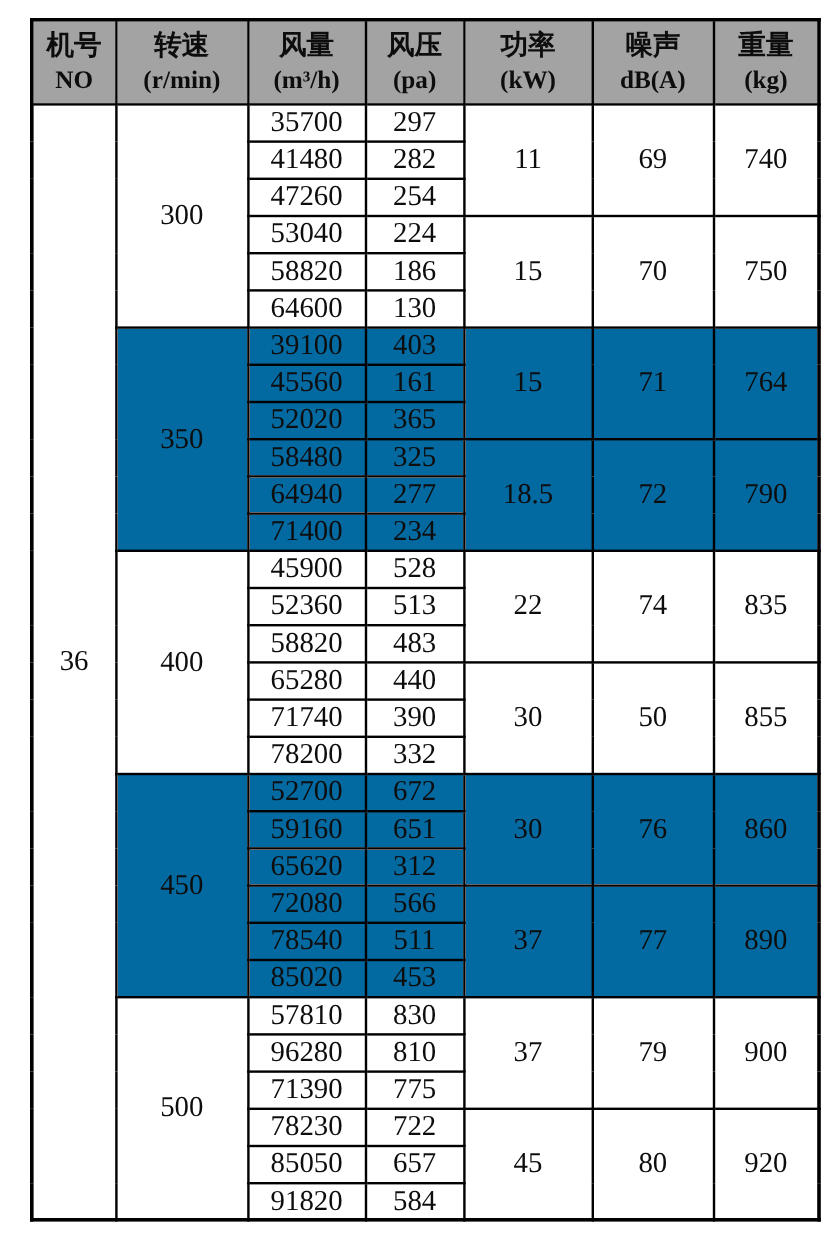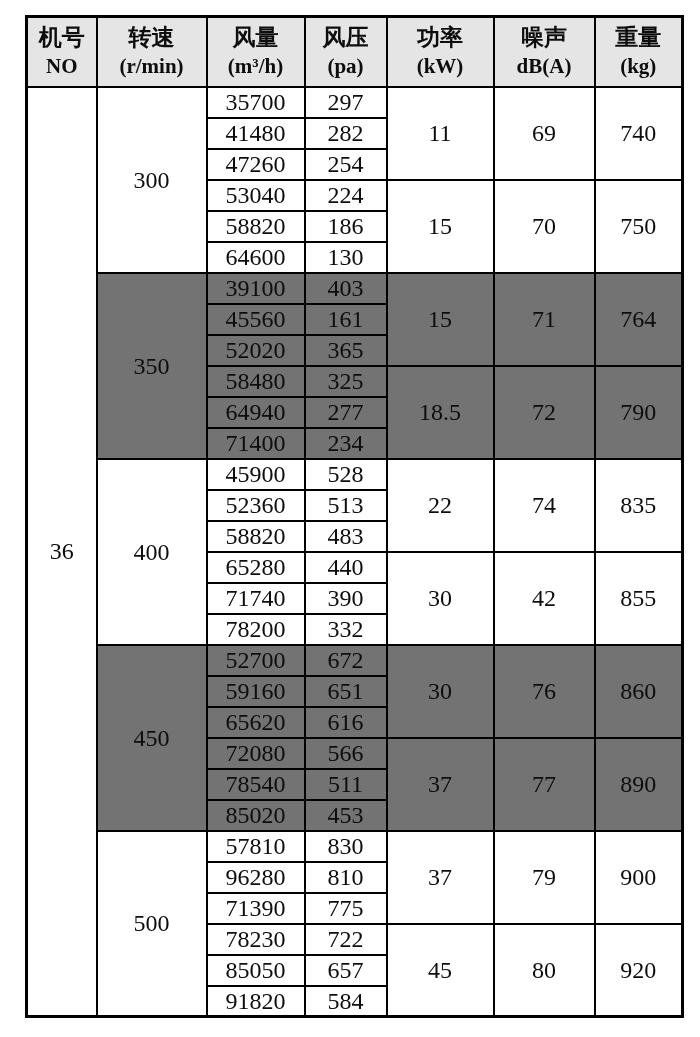--- a/index.html
+++ b/index.html
@@ -22,30 +22,30 @@
   th, td {
     border: 2px solid #000;
     text-align: center;
     vertical-align: middle;
     padding: 0;
     overflow: hidden;
   }
   thead tr { height: 70px; }
   tbody tr { height: 31px; }
   th {
-    background: #e5e5e5;
+    background: #a3a3a3;
     font-weight: 600;
     font-size: 23px;
     line-height: 1.25;
     padding: 2px 0;
   }
   th .sub { font-size: 21px; font-weight: 600; text-align: center; }
   td { font-size: 24px; line-height: 1; }
   td.merged { font-size: 24px; margin-left: 20px; }
-  .shade { background: #737373; }
+  .shade { background: #0369a1; }
 </style>
 </head>
 <body>
 
 <table class="spec">
   <colgroup>
     <col style="width:70px">
     <col style="width:110px">
     <col style="width:98px">
     <col style="width:82px">
@@ -162,21 +162,21 @@
         <td>513</td>
       </tr>
       <tr>
         <td>58820</td>
         <td>483</td>
       </tr>
       <tr>
         <td>65280</td>
         <td>440</td>
         <td rowspan="3" class="merged">30</td>
-        <td rowspan="3" class="merged">42</td>
+        <td rowspan="3" class="merged">50</td>
         <td rowspan="3" class="merged">855</td>
       </tr>
       <tr>
         <td>71740</td>
         <td>390</td>
       </tr>
       <tr>
         <td>78200</td>
         <td>332</td>
       </tr>
@@ -187,21 +187,21 @@
         <td rowspan="3" class="merged shade">30</td>
         <td rowspan="3" class="merged shade">76</td>
         <td rowspan="3" class="merged shade">860</td>
       </tr>
       <tr>
         <td class="shade">59160</td>
         <td class="shade">651</td>
       </tr>
       <tr>
         <td class="shade">65620</td>
-        <td class="shade">616</td>
+        <td class="shade">312</td>
       </tr>
       <tr>
         <td class="shade">72080</td>
         <td class="shade">566</td>
         <td rowspan="3" class="merged shade">37</td>
         <td rowspan="3" class="merged shade">77</td>
         <td rowspan="3" class="merged shade">890</td>
       </tr>
       <tr>
         <td class="shade">78540</td>

